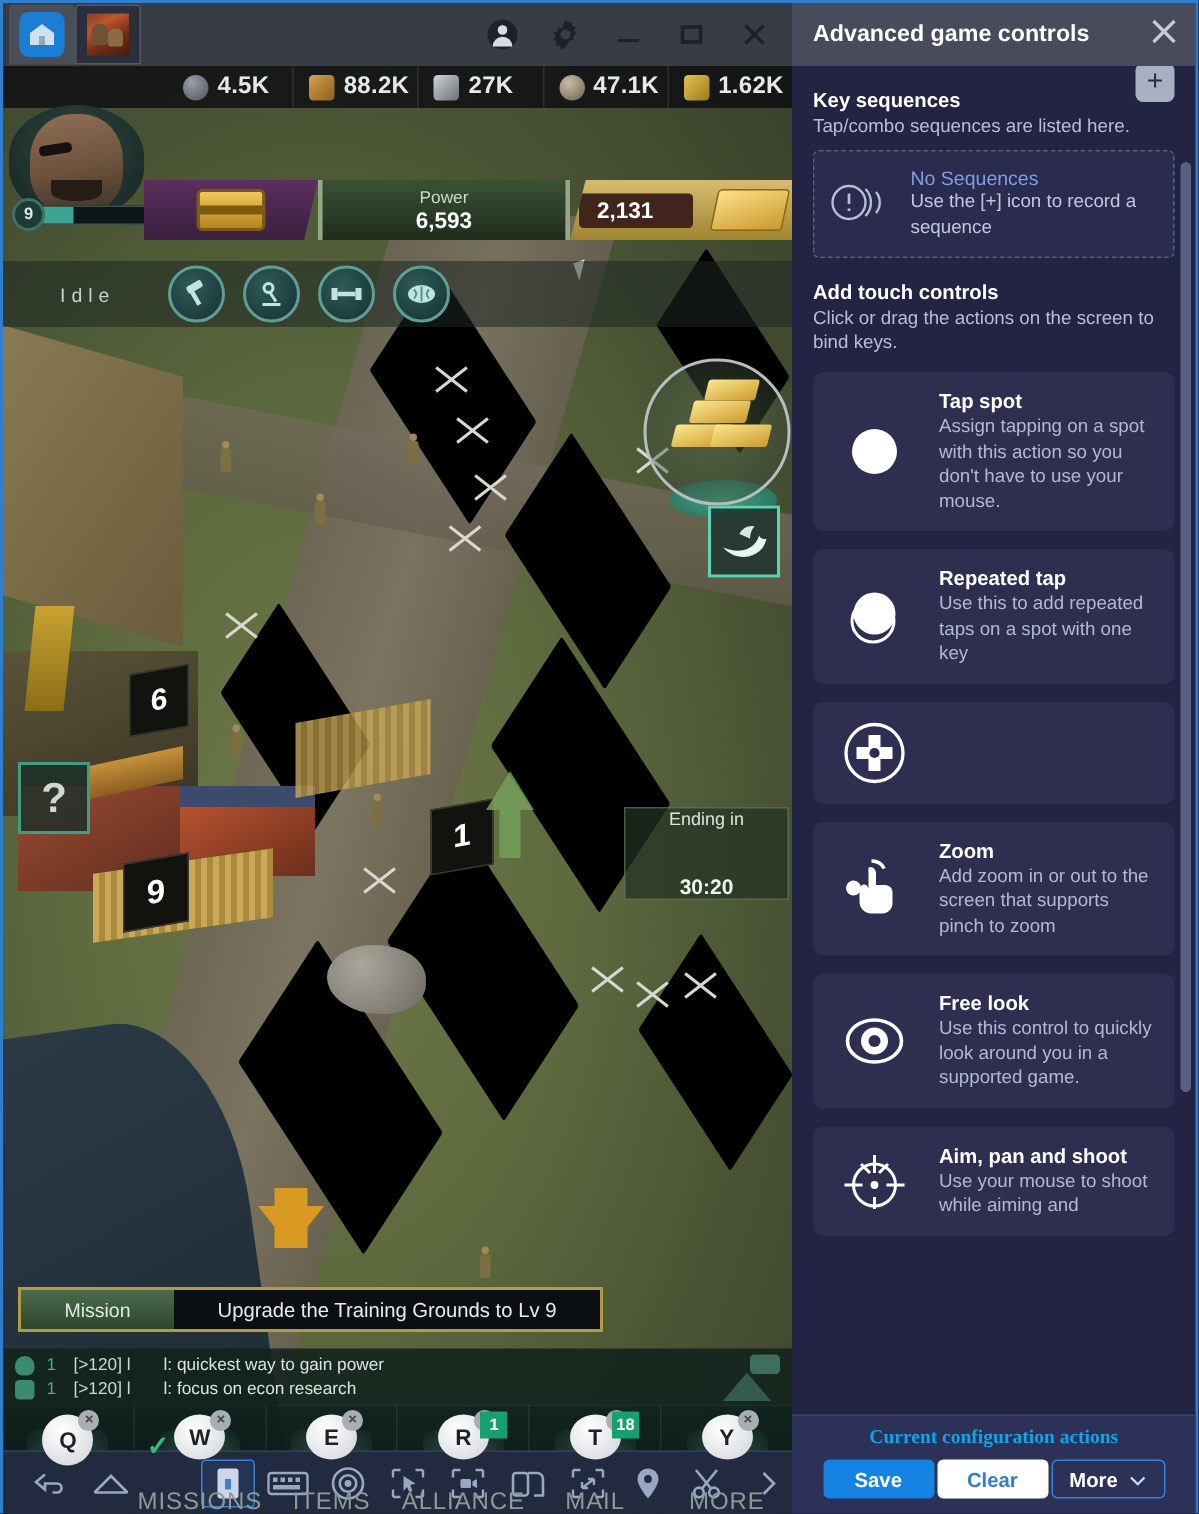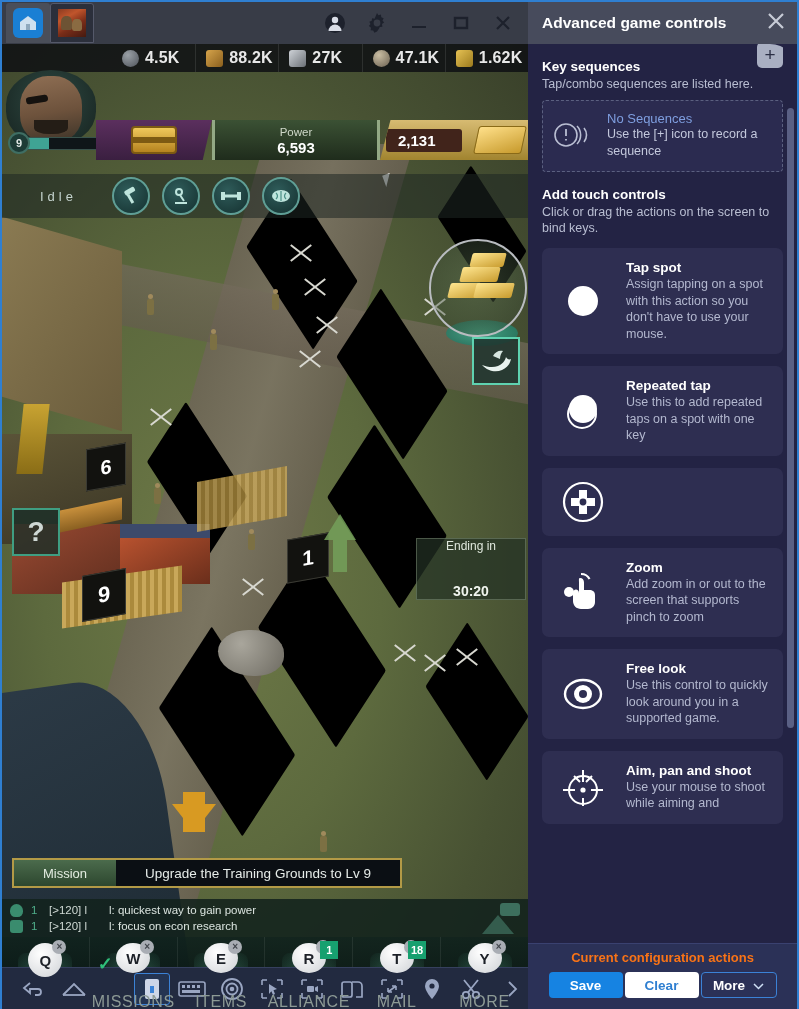--- a/index.html
+++ b/index.html
@@ -232,21 +232,21 @@
 
   
   #panel { width:271px; height:1009px; background:#232344;
            border-top:2px solid #2f7fd1; border-right:2px solid #2f7fd1;
            display:flex; flex-direction:column; position:relative; }
   #panelHeader { height:42px; background:#474b5c; display:flex; align-items:center;
                  padding:0 10px 0 14px; flex:0 0 42px; }
   #panelTitle { color:#fff; font-size:15.5px; font-weight:bold; }
   #panelClose { margin-left:auto; color:#c7cbd6; }
 
-  #panelBody { flex:1; overflow:hidden; position:relative; padding:0 14px;border-radius:27px; }
+  #panelBody { flex:1; overflow:hidden; position:relative; padding:0 14px; }
   .sectionTitle { color:#ffffff; font-size:13.5px; font-weight:bold; margin-top:15px; }
   .sectionSub { color:#b9bed2; font-size:12.5px; line-height:16px; margin-top:2px; }
   #keySeqHead { display:flex; align-items:flex-start; }
   #addSeqBtn { width:26px;height:26px;background:#a9afc2;border-radius:5px; color:#2b2f46;
                display:flex;align-items:center;justify-content:center; font-size:19px;
                margin-left:auto; margin-top:-2px; }
   #noSeqBox { margin-top:8px; border:1px dashed #5b6080; border-radius:4px;
               background:#2b2b50; padding:10px 10px 12px 10px; display:flex; gap:10px;
               align-items:center; }
   #noSeqTitle { color:#7f9fe0; font-size:13px; }
@@ -256,21 +256,21 @@
               display:flex; align-items:center; padding:12px 12px 12px 8px; gap:10px; }
   .ctrlIcon { width:66px; flex:0 0 66px; display:flex; align-items:center; justify-content:center;
               color:#fff; }
   .ctrlTitle { color:#ffffff; font-size:13.5px; font-weight:bold; }
   .ctrlDesc { color:#b3b8cf; font-size:12.5px; line-height:16.5px; margin-top:1px; }
   #scrollThumb { position:absolute; right:3px; top:64px; width:7px; height:620px;
                  background:#5a6084; border-radius:4px; }
 
   #panelFooter { flex:0 0 66px; background:#2b3157; border-top:1px solid #3a4170;
                  display:flex; flex-direction:column; align-items:center; padding-top:6px; }
-  #footTitle { color:#f97316; font-size:13px; font-weight:bold; }
+  #footTitle { color:#0ea5e9; font-size:13px; font-weight:bold;font-family:Liberation Serif, serif; }
   #footBtns { display:flex; gap:2px; margin-top:7px; }
   .fbtn { height:26px; border-radius:4px; font-size:13.5px; font-weight:bold;
           display:flex; align-items:center; justify-content:center; padding:0 14px; }
   #saveBtn { background:#1683e2; color:#fff; width:74px; }
   #clearBtn { background:#ffffff; color:#2f7fd1; width:74px; }
   #moreBtn { background:transparent; color:#fff; border:1px solid #3b82d6; width:76px;
              gap:8px; }
 </style>
 </head>
 <body>

